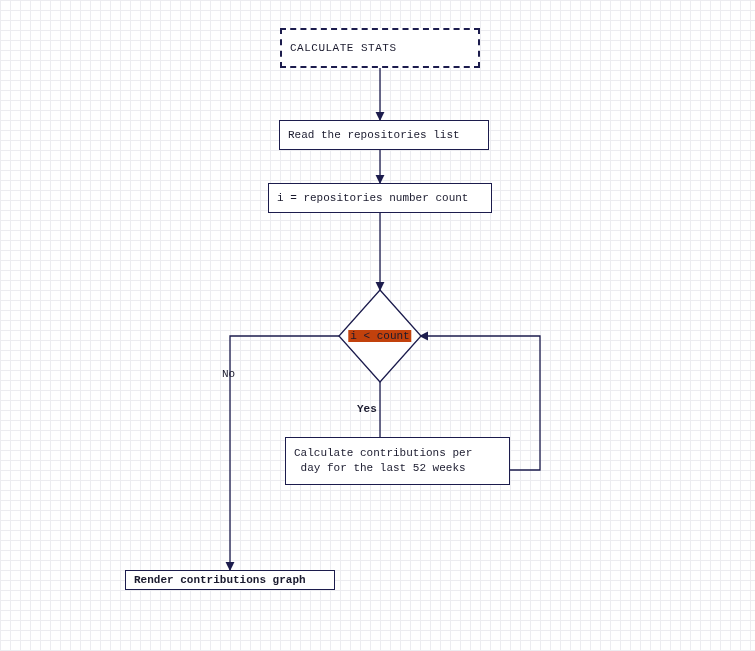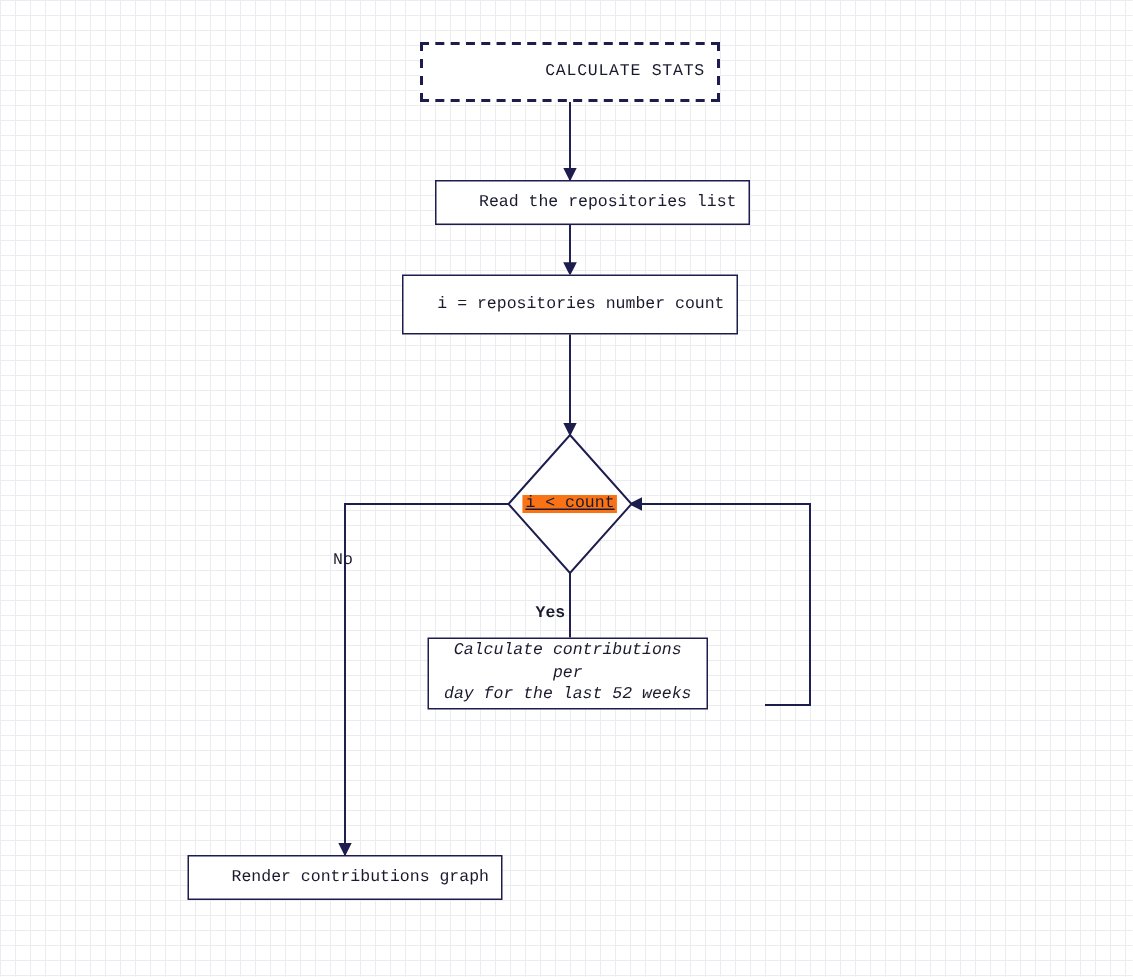--- a/index.html
+++ b/index.html
@@ -23,21 +23,21 @@
   }
   .canvas {
     position: absolute;
     inset: 0;
   }
   .node {
     position: absolute;
     box-sizing: border-box;
     display: flex;
     align-items: center;
-    justify-content: flex-end;
+    justify-content: flex-start;
     text-align: center;
     line-height: 1.35;
     padding: 4px 8px;
     background: #fff;
     white-space: pre-wrap;
   }
   .solid-box {
     border: 1px solid #1c1c4d;
   }
   .title-box {
@@ -50,23 +50,22 @@
   }
   .diamond-wrap svg {
     overflow: visible;
   }
   .diamond-label {
     position: absolute;
     left: 50%;
     top: 50%;
     transform: translate(-50%, -50%);
     white-space: nowrap;
-    background: #f97316;
+    background: #c2410c;
     padding: 0 2px;
-    text-decoration: underline;
   }
   .edge-label {
     position: absolute;
     background: transparent;
     padding: 0 4px;
     white-space: nowrap;
     text-align: center;
   }
   svg.connectors {
     position: absolute;
@@ -98,45 +97,45 @@
 
     <path d="M 510 470 L 540 470 L 540 336 L 420 336" stroke="#1c1c4d" stroke-width="1.3" fill="none" marker-end="url(#arrow)"></path>
 
     <path d="M 340 336 L 230 336 L 230 570" stroke="#1c1c4d" stroke-width="1.3" fill="none" marker-end="url(#arrow)"></path>
   </svg>
 
   <div class="node title-box" style="left:280px; top:28px; width:200px; height:40px;">
     <span>CALCULATE STATS</span>
   </div>
 
-  <div class="node solid-box" style="left:290px; top:120px; width:210px; height:30px;">
+  <div class="node solid-box" style="left:279px; top:120px; width:210px; height:30px;">
     <span>Read the repositories list</span>
   </div>
 
-  <div class="node solid-box" style="left:268px; top:183px; width:224px; height:40px;">
+  <div class="node solid-box" style="left:268px; top:183px; width:224px; height:30px;">
     <span>i = repositories number count</span>
   </div>
 
   <div class="diamond-wrap" style="left:339px; top:290px; width:82px; height:92px;">
     <svg width="82" height="92">
       <polygon points="41,0 82,46 41,92 0,46" fill="#fff" stroke="#1c1c4d" stroke-width="1.3"></polygon>
     </svg>
     <span class="diamond-label">i &lt; count</span>
   </div>
 
   <div class="edge-label" style="left:353px; top:403px;font-weight:bold;">
     <span>Yes</span>
   </div>
 
   <div class="edge-label" style="left:218px; top:368px;">
     <span>No</span>
   </div>
 
-  <div class="node solid-box" style="left:285px; top:425px; width:187px; height:48px;font-style:italic;">
+  <div class="node solid-box" style="left:285px; top:437px; width:225px; height:48px;">
     <span>Calculate contributions per
 day for the last 52 weeks</span>
   </div>
 
-  <div class="node solid-box" style="left:125px; top:570px; width:210px; height:30px;">
+  <div class="node solid-box" style="left:125px; top:570px; width:210px; height:20px;font-weight:bold;">
     <span>Render contributions graph</span>
   </div>
 
 </div>
 
 </body></html>

